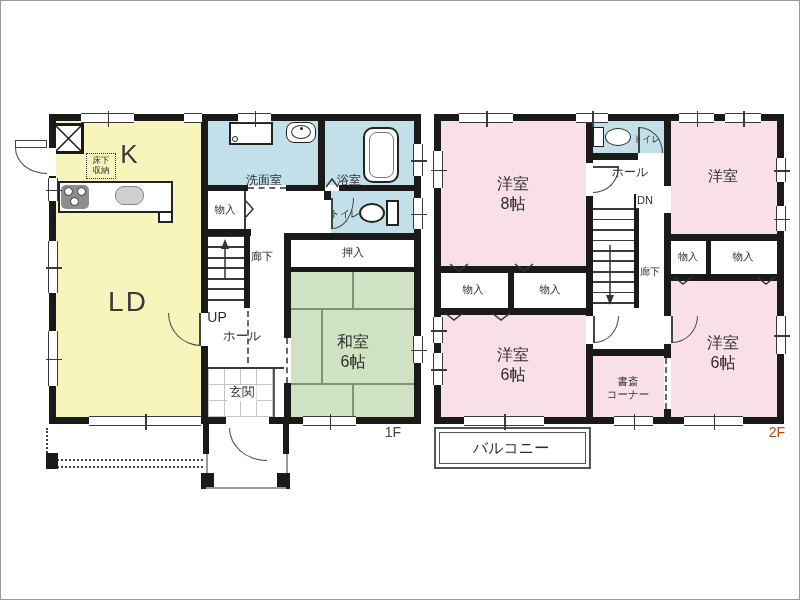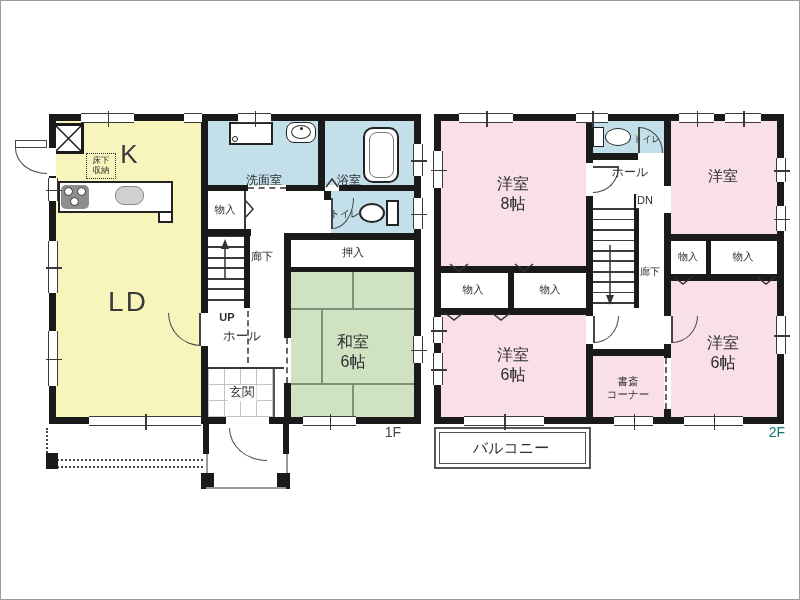--- a/index.html
+++ b/index.html
@@ -185,21 +185,21 @@
     <div class="dot-h" style="left:45px;top:465px;width:157px;"></div>
     <div class="wall" style="left:45px;top:452px;width:12px;height:16px;"></div>
 
     <div class="lbl" style="left:128px;top:153px;font-size:26px;color:#3a3a3a;">K</div>
     <div class="lbl" style="left:127px;top:300px;font-size:28px;letter-spacing:2px;color:#3a3a3a;">LD</div>
     <div class="lbl" style="left:263px;top:179px;font-size:12px;">洗面室</div>
     <div class="lbl" style="left:348px;top:179px;font-size:12px;">浴室</div>
     <div class="lbl" style="left:344px;top:213px;font-size:10px;">トイレ</div>
     <div class="lbl" style="left:224px;top:209px;font-size:10.5px;">物入</div>
     <div class="lbl" style="left:261px;top:256px;font-size:11px;">廊下</div>
-    <div class="lbl" style="left:226px;top:317px;font-size:11px;font-weight:bold;">UP</div>
+    <div class="lbl" style="left:216px;top:317px;font-size:14px;">UP</div>
     <div class="lbl" style="left:241px;top:336px;font-size:12.5px;">ホール</div>
     <div class="lbl" style="left:241px;top:392px;font-size:12.5px;background:#fff;padding:0 2px;">玄関</div>
     <div class="lbl" style="left:352px;top:252px;font-size:11px;">押入</div>
     <div class="lbl" style="left:352px;top:351px;font-size:16px;">和室
 6帖</div>
     <div class="lbl" style="left:392px;top:432px;font-size:14px;color:#444;">1F</div>
   </div>
 
   <div>
 
@@ -339,16 +339,16 @@
     <div class="lbl" style="left:549px;top:289px;font-size:10.5px;">物入</div>
     <div class="lbl" style="left:687px;top:256px;font-size:10px;">物入</div>
     <div class="lbl" style="left:742px;top:256px;font-size:10.5px;">物入</div>
     <div class="lbl" style="left:512px;top:364px;font-size:16px;">洋室
 6帖</div>
     <div class="lbl" style="left:722px;top:352px;font-size:16px;">洋室
 6帖</div>
     <div class="lbl" style="left:627px;top:387px;font-size:10.5px;">書斎
 コーナー</div>
     <div class="lbl" style="left:510px;top:447px;font-size:15px;z-index:8;">バルコニー</div>
-    <div class="lbl" style="left:776px;top:432px;font-size:14px;color:#0f766e;">2F</div>
+    <div class="lbl" style="left:776px;top:432px;font-size:14px;color:#c2410c;">2F</div>
   </div>
 
 </div>
 
 </body></html>

